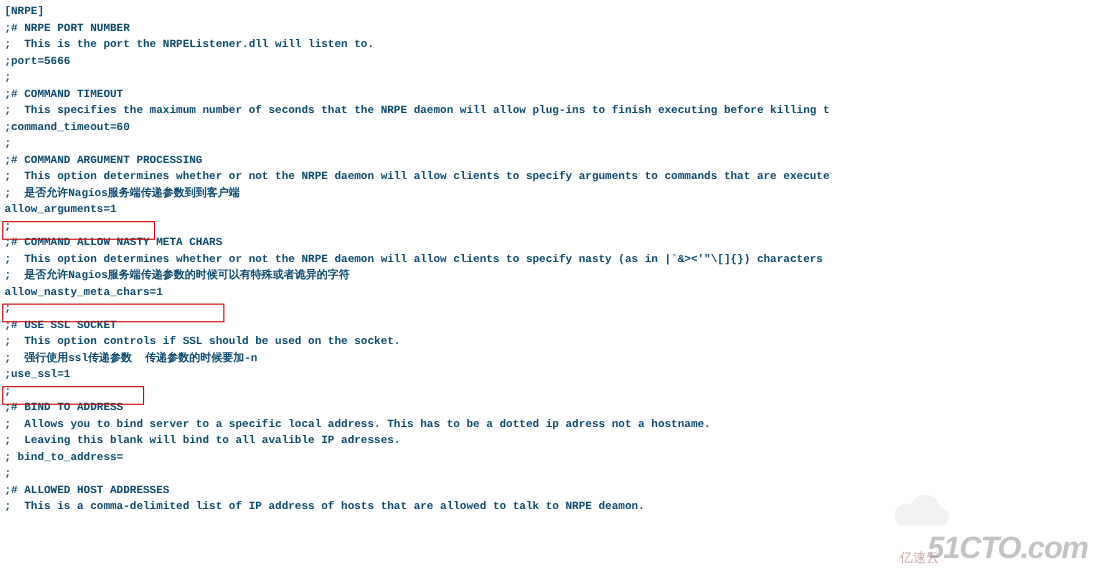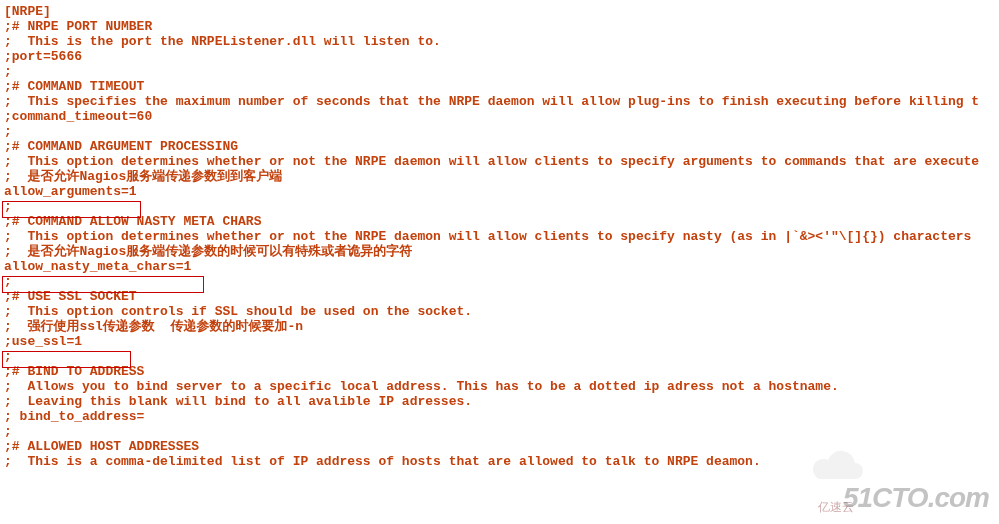--- a/index.html
+++ b/index.html
@@ -1,16 +1,16 @@
 <!DOCTYPE html>
 <html><head>
 <meta charset="utf-8">
 <style>
 html,body{margin:0;padding:0;width:999px;height:524px;background:#fff;overflow:hidden;position:relative}
-.content{font-family:"Courier New",monospace;font-size:13px;font-weight:bold;line-height:15px;white-space:pre;color:#c2410c;padding:4px 0 0 4px}
+.content{font-family:"Courier New",monospace;font-size:10px;font-weight:bold;line-height:15px;white-space:pre;color:#0c4a6e;padding:4px 0 0 4px}
 .box{position:absolute;border:1px solid #c00;background:transparent;pointer-events:none}
 .watermark{position:absolute;right:10px;bottom:10px;text-align:left;color:#888;opacity:.5;font-family:Arial,sans-serif}
 .watermark .big{font-size:28px;font-weight:bold;font-style:italic;letter-spacing:-1px}
 .watermark .small{font-size:12px}
 .cloud{position:absolute;right:130px;bottom:35px;opacity:.25}
 </style>
 </head>
 <body>
 
 <div class="content"><span>[NRPE]</span>

